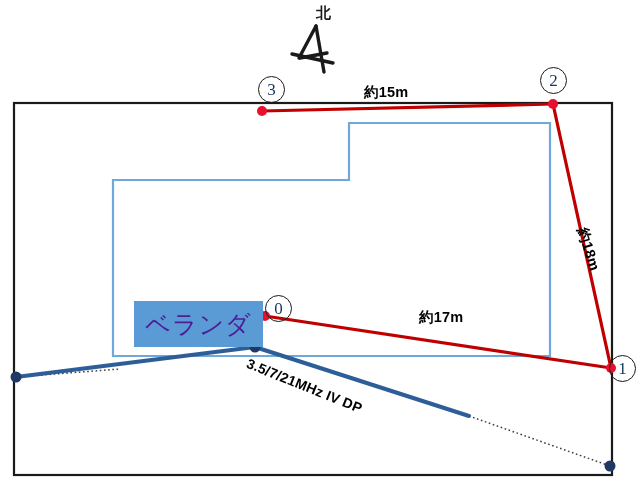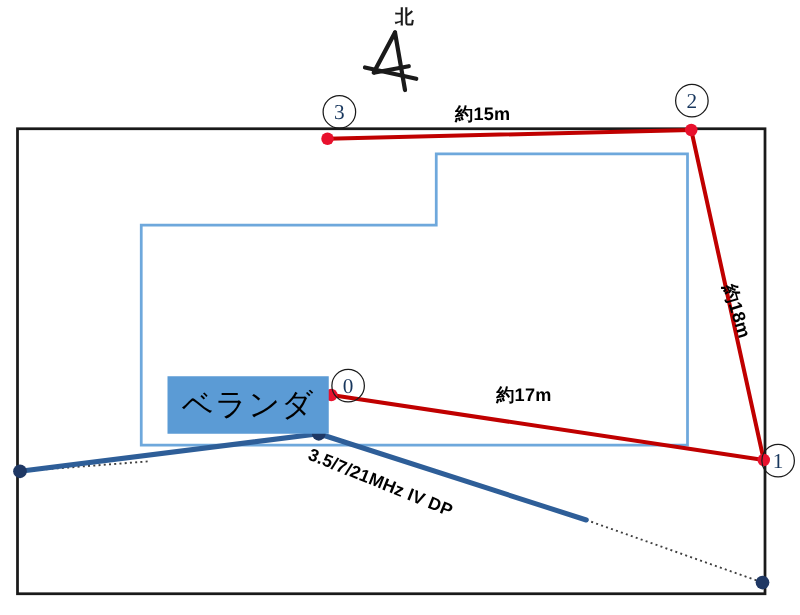--- a/index.html
+++ b/index.html
@@ -45,21 +45,21 @@
     position: absolute;
     background: #5B9BD5;
     display: flex;
     align-items: center;
     justify-content: center;
   }
   .veranda-text {
     font-family: "Liberation Sans", sans-serif;
     font-size: 25px;
     font-weight: normal;
-    color: #000000;
+    color: #4c1d95;
     letter-spacing: 1px;
     line-height: 1;
   }
   .node-badge {
     position: absolute;
     width: 27px;
     height: 27px;
     border-radius: 50%;
     border: 1.6px solid #1a1a1a;
     background: transparent;
@@ -133,17 +133,17 @@
   <div class="node-badge" style="left:258px; top:76px;">
     <span>3</span>
   </div>
 
   <div class="north-label" style="left:316px; top:4px;">北</div>
 
   <div class="lbl lbl-dist" style="left:364px; top:85px;">約15m</div>
 
   <div class="lbl lbl-dist" style="left:589px; top:226px; transform: rotate(73deg); transform-origin: left top;">約18m</div>
 
-  <div class="lbl lbl-dist" style="left:397px; top:310px;">約17m</div>
+  <div class="lbl lbl-dist" style="left:419px; top:310px;">約17m</div>
 
   <div class="lbl lbl-ant" style="left:250px; top:356px; transform: rotate(22deg); transform-origin: left top;">3.5/7/21MHz IV DP</div>
 
 </div>
 
 </body></html>

